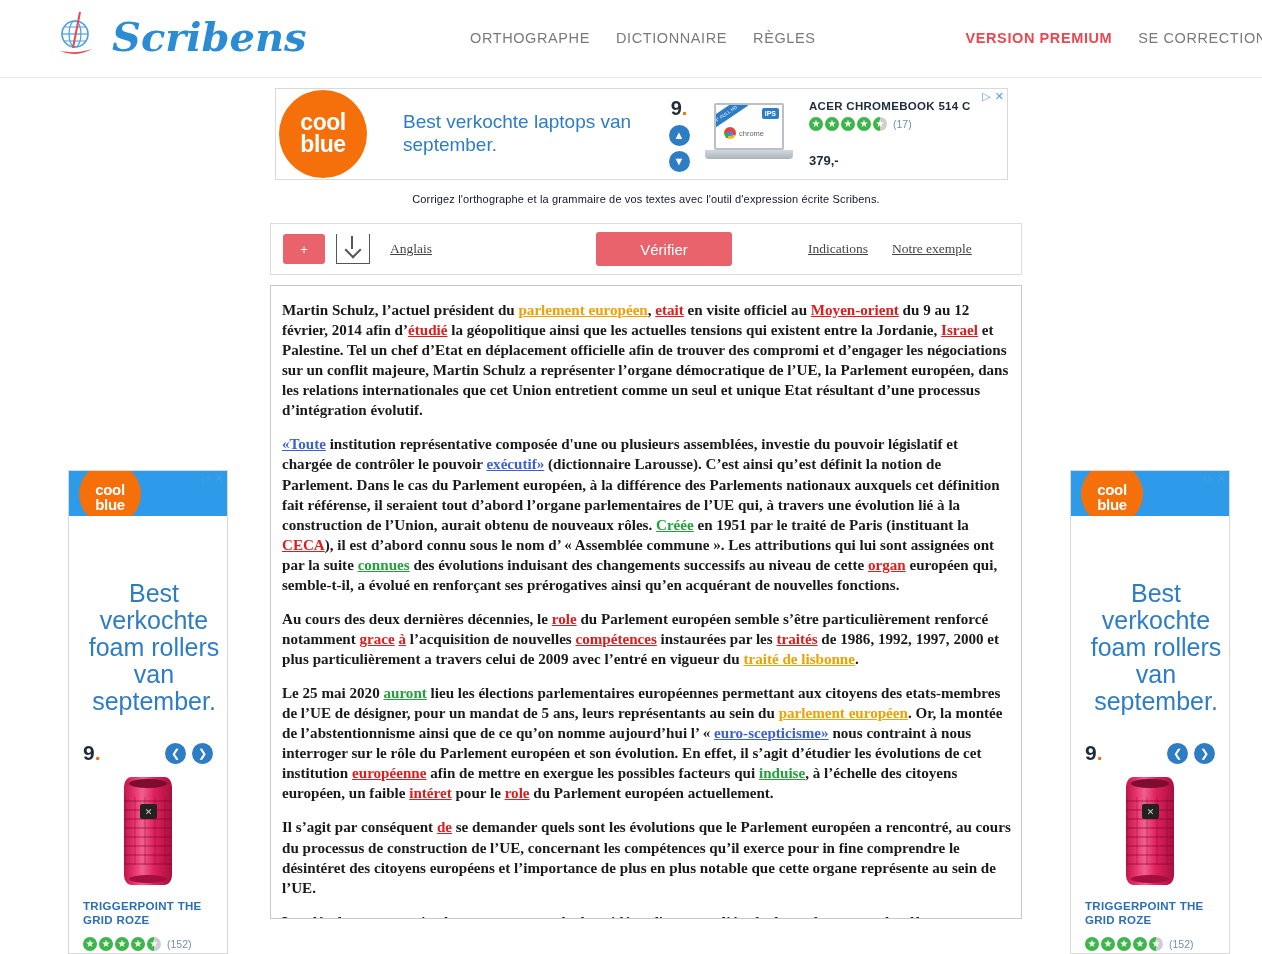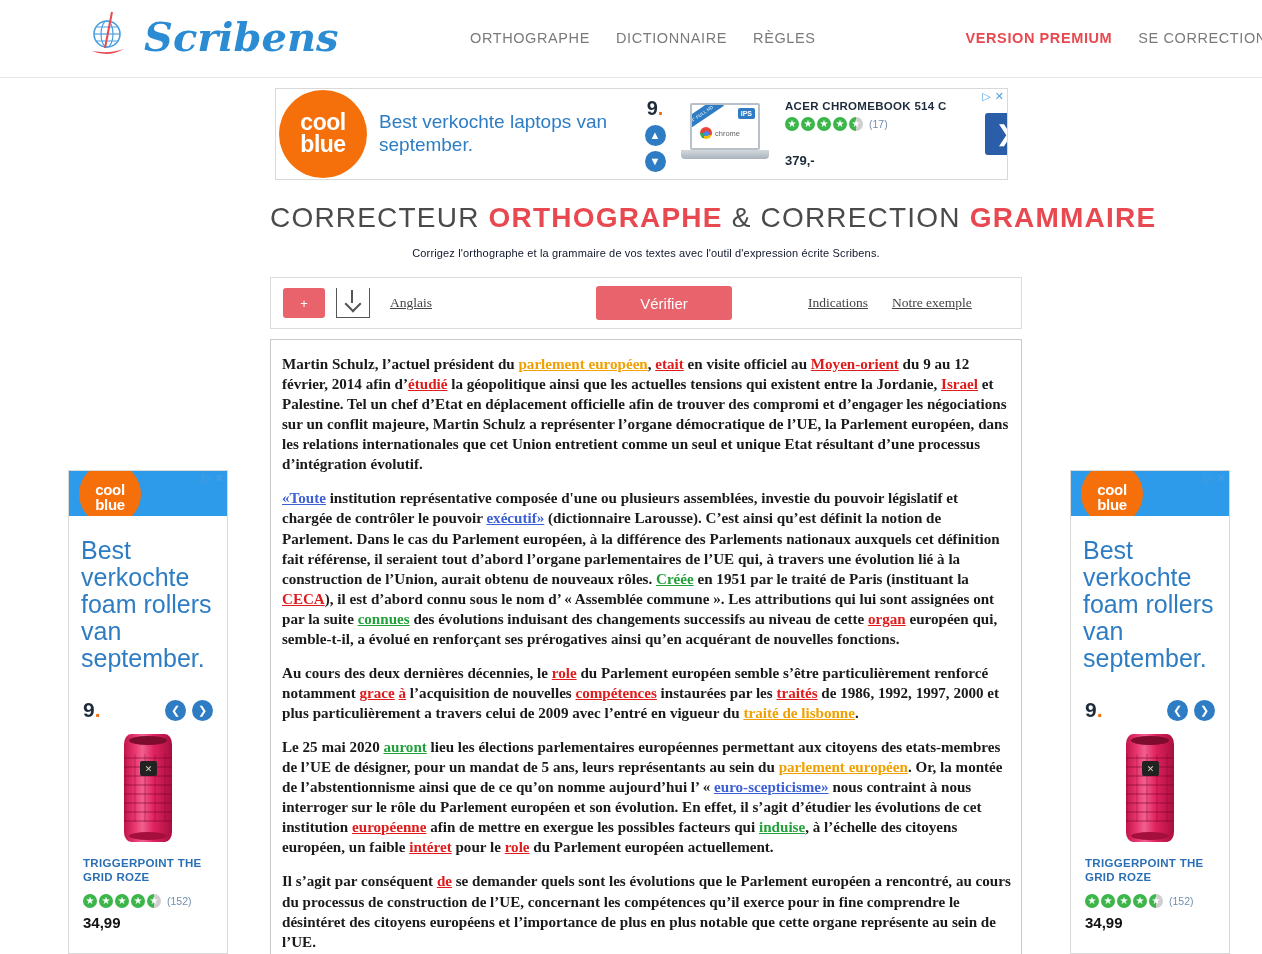--- a/index.html
+++ b/index.html
@@ -11,21 +11,21 @@
     overflow: hidden;
   }
   .page { position: relative; width: 1262px; height: 954px; background:#fff; }
 
   
   .header {
     position: absolute; top: 0; left: 0; width: 1262px; height: 78px;
     background: #ffffff; border-bottom: 1px solid #e6e6e6;
   }
   .logo-wrap {
-    position: absolute; left: 88px; top: 10px;
+    position: absolute; left: 56px; top: 10px;
     display: flex; align-items: center; gap: 10px;
   }
   .logo-mark { width: 46px; height: 52px; position: relative; }
   .logo-text {
     font-family: "DejaVu Serif", serif;
     font-style: italic; font-weight: bold;
     font-size: 40px; color: #2b8cd4; letter-spacing: 0px;
   }
   .nav {
     position: absolute; left: 470px; top: 30px;
@@ -53,21 +53,21 @@
   }
   .cb-logo-big {
     width: 88px; height: 88px; border-radius: 50%;
     background: #f5700a; color: #fff;
     display: flex; flex-direction: column; align-items: center; justify-content: center;
     font-weight: bold; font-size: 23px; line-height: 0.94;
     margin-left: 3px; flex: 0 0 auto; letter-spacing: -0.5px;
   }
   .cb-claim {
     color: #2e7dc4; font-size: 19px; line-height: 1.2;
-    margin-left: 12px; width: 230px; flex: 0 0 auto;
+    margin-left: 36px; width: 230px; flex: 0 0 auto;
   }
   .banner-div { width: 1px; height: 62px; background: #d8d8d8; margin-left: 14px; }
   .banner-rank {
     width: 40px; margin-left: 12px; flex: 0 0 auto;
     display: flex; flex-direction: column; align-items: center; gap: 5px;
   }
   .rank-num { font-size: 20px; font-weight: bold; color: #1d2b3a; }
   .rank-num b { color: #f5700a; }
   .arrow-circ {
     width: 21px; height: 21px; border-radius: 50%; background: #2e7dc4;
@@ -200,21 +200,21 @@
   }
   .cb-logo-sm {
     position: absolute; left: 10px; top: -8px;
     width: 62px; height: 62px; border-radius: 50%; background: #f5700a; color: #fff;
     display: flex; flex-direction: column; align-items: center; justify-content: center;
     font-weight: bold; font-size: 15px; line-height: 0.95; letter-spacing: -0.3px;
     padding-top: 7px;
   }
   .sa-badges { position: absolute; right: 3px; top: 2px; display:flex; gap: 4px; }
   .sa-claim {
-    color: #2e7dc4; font-size: 25px; line-height: 1.08; padding: 21px 0 0 12px;
+    color: #2e7dc4; font-size: 25px; line-height: 1.08; padding: 64px 0 0 12px; text-align: center;
   }
   .sa-rank {
     display: flex; align-items: center; justify-content: space-between;
     padding: 26px 14px 0 14px;
   }
   .sa-rank-num { font-size: 21px; font-weight: bold; color: #1d2b3a; }
   .sa-rank-num b { color: #f5700a; }
   .sa-navs { display: flex; gap: 6px; }
   .sa-prod { display:flex; justify-content:center; margin-top: 12px; }
   .roller {
@@ -317,21 +317,20 @@
         </div>
         <div class="bi-price">379,-</div>
       </div>
       <div class="banner-cta">❯</div>
       <div class="ad-badges">
         <span class="ad-i">▷</span>
         <span class="ad-i">✕</span>
       </div>
     </div>
 
-    <div class="title"><span>CORRECTEUR </span><span class="hl">ORTHOGRAPHE</span><span> &amp; CORRECTION </span><span class="hl">GRAMMAIRE</span></div>
     <div class="subtitle">Corrigez l'orthographe et la grammaire de vos textes avec l'outil d'expression écrite Scribens.</div>
 
     <div class="toolbar">
       <button class="btn-plus">+</button>
       <span class="btn-dl"></span>
       <a class="lnk lnk-anglais">Anglais</a>
       <button class="btn-verifier">Vérifier</button>
       <a class="lnk lnk-ind">Indications</a>
       <a class="lnk lnk-ex">Notre exemple</a>
     </div>

